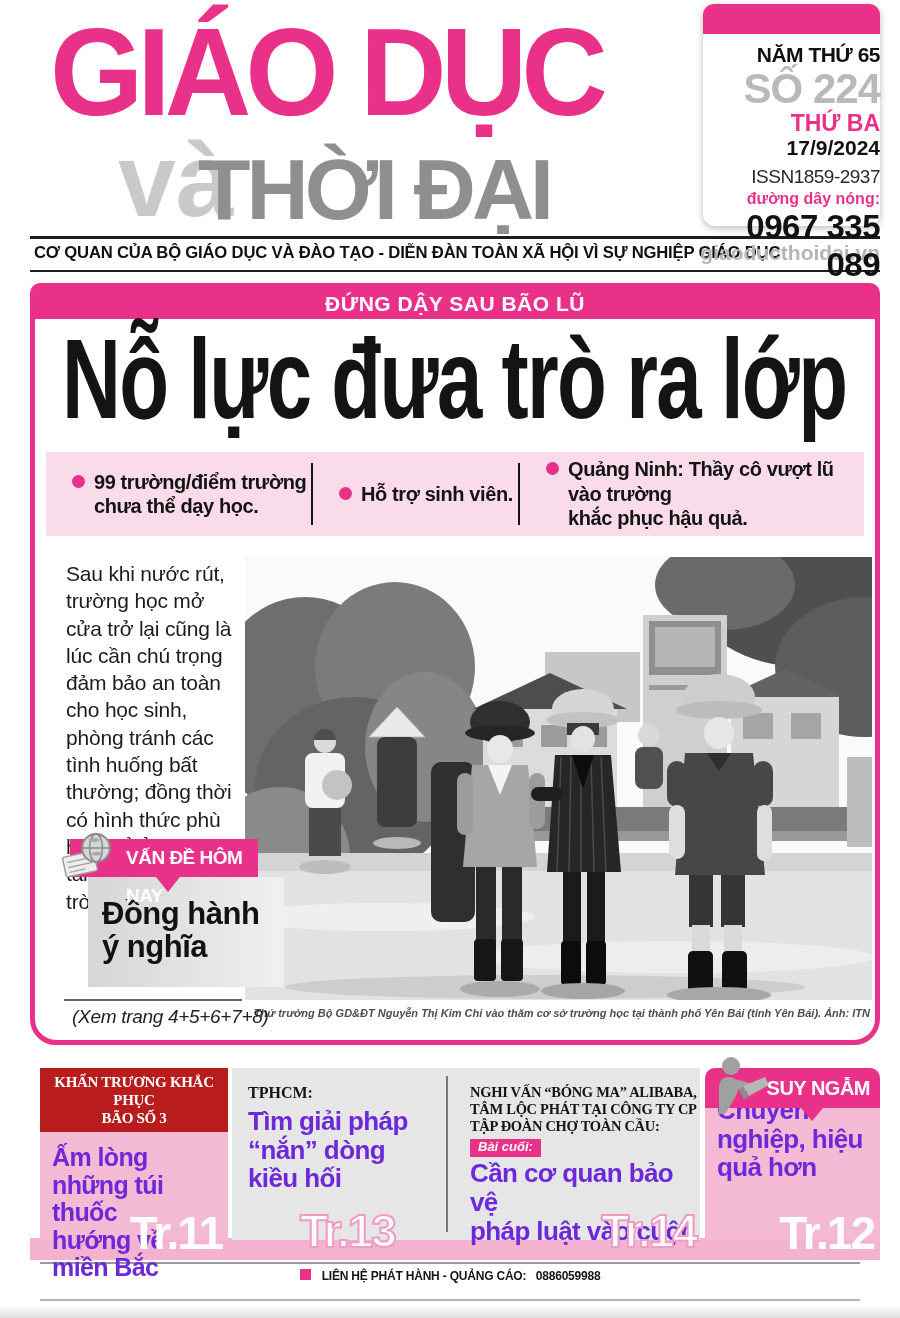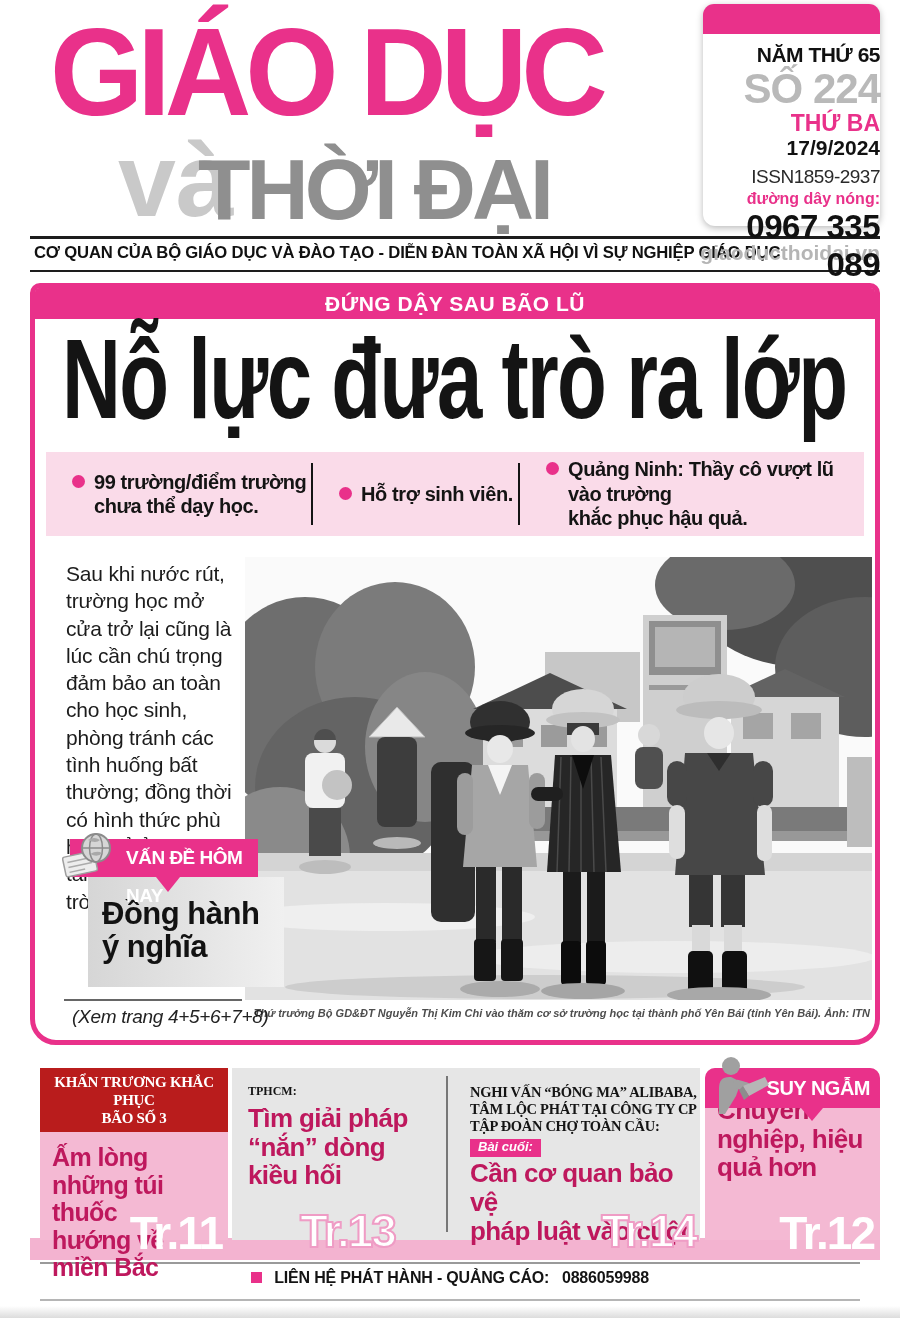--- a/index.html
+++ b/index.html
@@ -73,30 +73,30 @@
                     line-height:1.08; letter-spacing:-0.5px; color:#121212; }
   .pages-rule { left:64px; top:999px; width:178px; height:2px; background:#666; }
   .pages { left:72px; top:1006px; font-size:19px; font-style:italic; color:#222; letter-spacing:-0.3px; }
 
   
   .strip-bg { left:30px; top:1238px; width:850px; height:22px; background:#f3b3d0; z-index:1; }
   .teaser { z-index:2; }
   .t1 { left:40px; top:1068px; width:188px; height:172px; background:#f4b9d3; }
   .t1-head { background:#b91c1c; color:#fff; text-align:center; font-weight:bold;
              font-size:15px; line-height:1.2; padding:5px 4px; letter-spacing:-0.3px; }
-  .t-title { font-size:25px; font-weight:bold; line-height:1.1; letter-spacing:-0.6px; color:#be185d; }
+  .t-title { font-size:25px; font-weight:bold; line-height:1.1; letter-spacing:-0.6px; color:#6d28d9; }
   .t1 .t-title { margin:12px 0 0 12px; }
   .t-page { position:absolute; font-size:46px; font-weight:bold; 
             letter-spacing:-2px; color:#fff; z-index:6; line-height:1; }
   .t-page.outline { -webkit-text-stroke:2px #ef9cc5; text-shadow:0 0 1px #ef9cc5; }
   .t1 .t-page { right:6px; bottom:-16px; }
   .gray-panel { left:232px; top:1068px; width:468px; height:172px; background:#e6e6e6; }
   .panel-div { position:absolute; left:214px; top:8px; width:2px; height:156px; background:#777; }
   .t2 { position:absolute; left:16px; top:16px; width:196px; height:156px; }
-  .t2-kicker { font-size:12px; font-weight:bold; color:#141414; }
+  .t2-kicker { font-size:16px; font-weight:bold; color:#141414; }
   .t2 .t-title { margin-top:5px; font-size:26px; }
   .t2 .t-page { left:52px; bottom:-14px; }
   .t3 { position:absolute; left:238px; top:16px; width:228px; height:156px; }
   .t3-kicker { font-size:14.5px; font-weight:bold; line-height:1.18; letter-spacing:-0.3px; color:#141414; }
   .t3-tag { display:inline-block; background:#e9318a; color:#fff; font-size:13px;
             font-weight:bold; font-style:italic; padding:0 8px 3px; margin:4px 0 2px; }
   .t3 .t-title { font-size:26px; }
   .t3 .t-page { right:2px; bottom:-14px; }
   .t4 { left:705px; top:1068px; width:175px; height:172px; background:#f4b9d3; border-radius:10px 10px 0 0; }
   .t4-ribbon { position:absolute; left:0; top:0; width:175px; height:40px; background:#e9318a;
@@ -104,21 +104,21 @@
                text-align:right; line-height:40px; padding-right:10px; letter-spacing:-0.5px; }
   .t4-tail { position:absolute; left:96px; top:40px; width:0; height:0;
              border-left:11px solid transparent; border-right:11px solid transparent;
              border-top:13px solid #e9318a; }
   .t4-icon { position:absolute; left:4px; top:-14px; width:64px; height:60px; }
   .t4 .t-title { margin:28px 0 0 12px; font-size:26px; }
   .t4 .t-page { right:6px; bottom:-16px; }
 
   
   .f-line1 { left:40px; top:1262px; width:820px; height:2px; background:#9a9a9a; }
-  .f-text { left:0; top:1269px; width:900px; text-align:center; font-size:16px; font-weight:bold;
+  .f-text { left:0; top:1269px; width:900px; text-align:center; font-size:12px; font-weight:bold;
             letter-spacing:-0.2px; color:#141414; }
   .f-square { display:inline-block; width:11px; height:11px; background:#e9318a; margin-right:8px; }
   .f-line2 { left:40px; top:1299px; width:820px; height:1.5px; background:#b5b5b5; }
   .bottom-edge { left:0; top:1306px; width:900px; height:12px;
                  background:linear-gradient(#ffffff,#dcdcdc); }
 </style>
 </head>
 <body>
 
 <div id="page">

